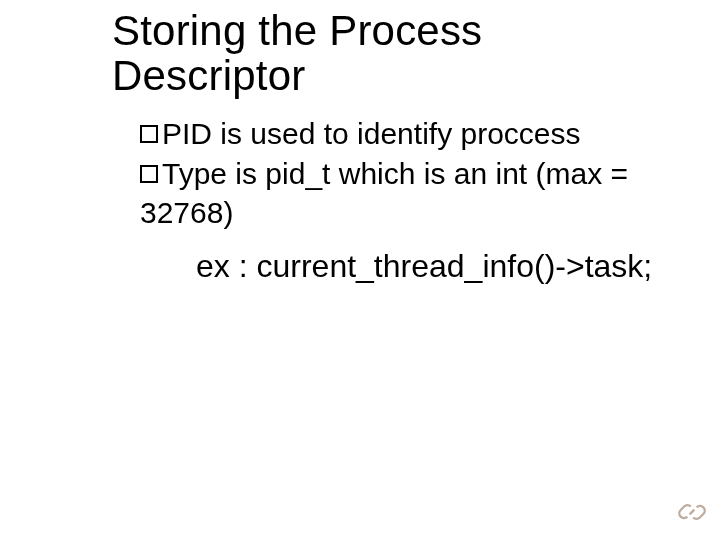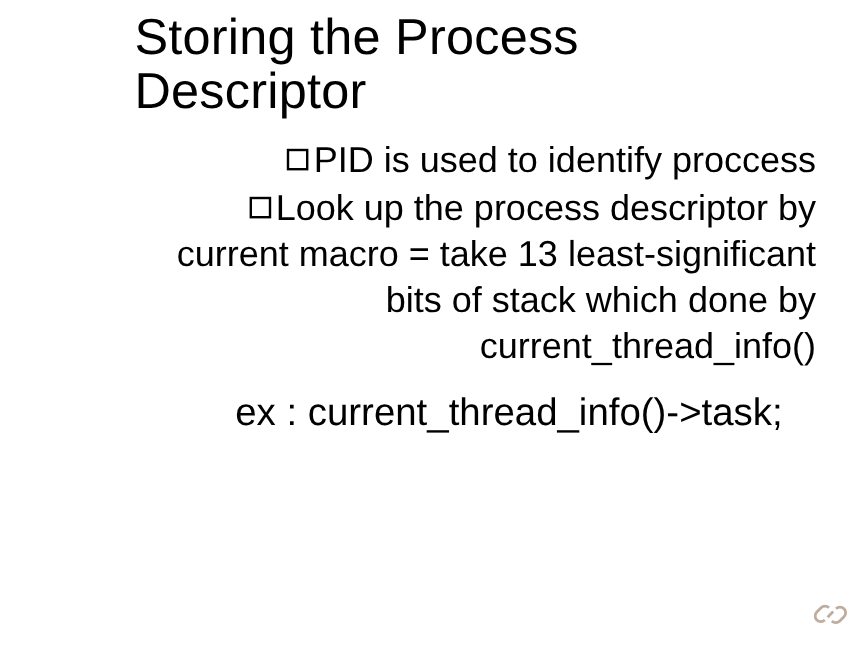--- a/index.html
+++ b/index.html
@@ -28,21 +28,20 @@
     letter-spacing: 0.2px;
   }
   .body {
     padding-left: 28px;
   }
   .bullet {
     font-size: 30px;
     line-height: 1.28;
     color: #000000;
     margin-bottom: 2px;
-    text-align: right;
   }
   .bullet .checkbox {
     display: inline-block;
     width: 18px;
     height: 18px;
     border: 2px solid #000;
     box-sizing: border-box;
     margin-right: 4px;
     vertical-align: 1px;
   }
@@ -68,24 +67,24 @@
 <div class="slide">
 
   <div class="title">Storing the Process Descriptor</div>
 
   <div class="body">
 
     <div class="bullet">
       <span class="checkbox"></span><span>PID is used to identify proccess</span>
     </div>
 
+    <div class="bullet">
+      <span class="checkbox"></span><span>Type is pid_t which is an int (max = 32768)</span>
+    </div>
 
-    <div class="bullet">
-      <span class="checkbox"></span><span>Look up the process descriptor by current macro = take 13 least-significant bits of stack which done by current_thread_info()</span>
-    </div>
 
     <div class="indent-ex">ex : current_thread_info()-&gt;task;</div>
 
   </div>
 
   <svg class="chain" viewBox="0 0 24 24">
     <g fill="none" stroke="#8a6a52" stroke-width="2">
       <path d="M10 14 L14 10"></path>
       <path d="M8 16 a4 4 0 0 1 -5.7 -5.7 l3 -3 a4 4 0 0 1 5.7 0"></path>
       <path d="M16 8 a4 4 0 0 1 5.7 5.7 l-3 3 a4 4 0 0 1 -5.7 0"></path>

